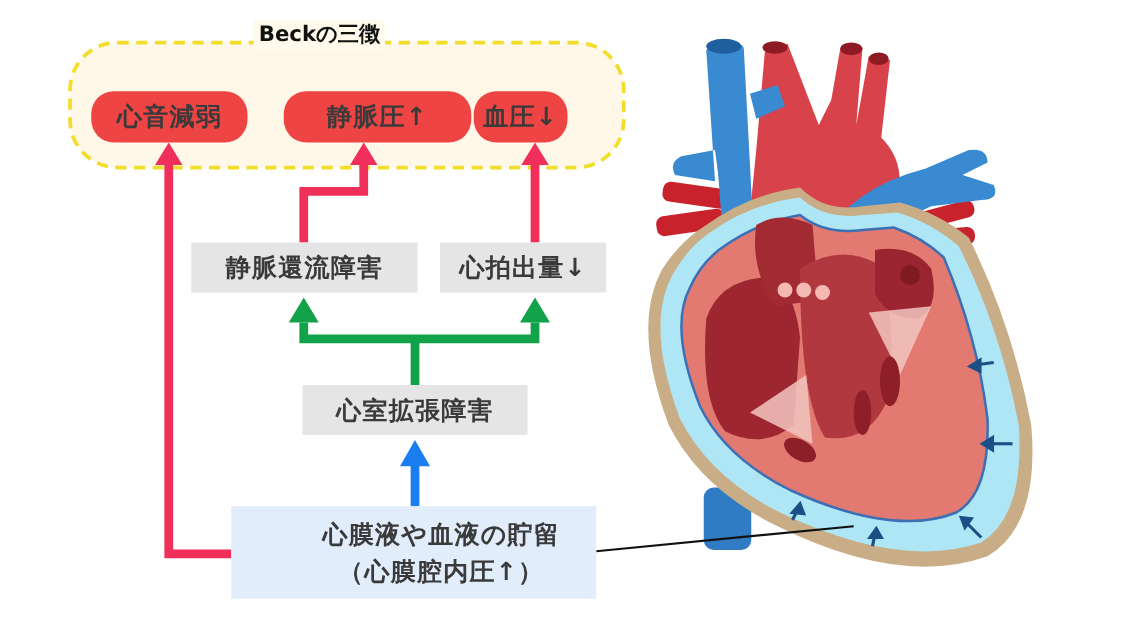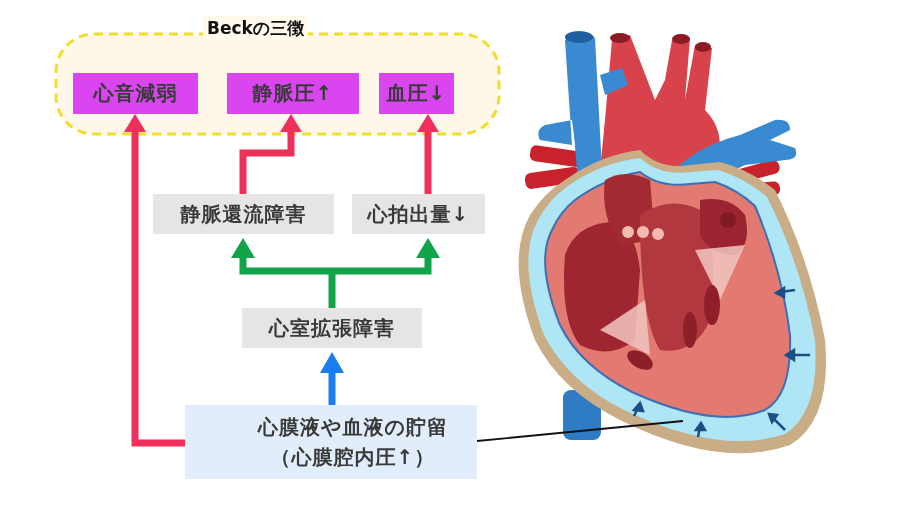--- a/index.html
+++ b/index.html
@@ -2,21 +2,21 @@
 <html><head>
 <meta charset="utf-8">
 <style>
   html, body { margin:0; padding:0; background:#ffffff; }
   body { width:897px; height:505px; position:relative; overflow:hidden;
          font-family:"DejaVu Sans", "Liberation Sans", sans-serif; }
   .abs { position:absolute; }
   .title { font-weight:bold; font-size:17px; color:#111; background:#fffaeb; padding:0 4px; line-height:24px; }
   .box { position:absolute; display:flex; align-items:center; justify-content:center;
          font-weight:bold; color:#3a3a3a; font-size:20px; letter-spacing:1px; box-sizing:border-box; }
-  .pink { background:#d946ef; }
+  .pink { background:#ef4444;border-radius:18px; }
   .green { background:#e5e5e5; }
   .blue { background:#e1edfb; flex-direction:column; line-height:30px; }
   svg { position:absolute; left:0; top:0; }
 </style>
 </head>
 <body>
 
 <svg width="897" height="505" viewBox="0 0 897 505">
 
   <rect x="56" y="34" width="443" height="100" rx="38" ry="38" fill="#fff8e8" stroke="#f2de2a" stroke-width="3" stroke-dasharray="9 6"></rect>
@@ -115,21 +115,21 @@
       <line x1="817" y1="200" x2="805" y2="202" stroke-width="0"></line>
     </g>
   </g>
 
   <line x1="477" y1="441" x2="683" y2="421" stroke="#111" stroke-width="1.8"></line>
 </svg>
 
 <div class="abs title" style="left:203px; top:16px;">Beckの三徴</div>
 
 <div class="box pink" style="left:73px; top:73px; width:125px; height:41px;">心音減弱</div>
-<div class="box pink" style="left:227px; top:73px; width:132px; height:41px;">静脈圧↑</div>
+<div class="box pink" style="left:227px; top:73px; width:150px; height:41px;">静脈圧↑</div>
 <div class="box pink" style="left:379px; top:73px; width:75px; height:41px;">血圧↓</div>
 
 <div class="box green" style="left:153px; top:194px; width:181px; height:40px;">静脈還流障害</div>
 <div class="box green" style="left:352px; top:194px; width:133px; height:40px;">心拍出量↓</div>
 
 <div class="box green" style="left:242px; top:308px; width:180px; height:40px;">心室拡張障害</div>
 
 <div class="box blue" style="left:185px; top:405px; width:292px; height:74px;padding-left:44px;">
   <span>心膜液や血液の貯留</span>
   <span>（心膜腔内圧↑）</span>

